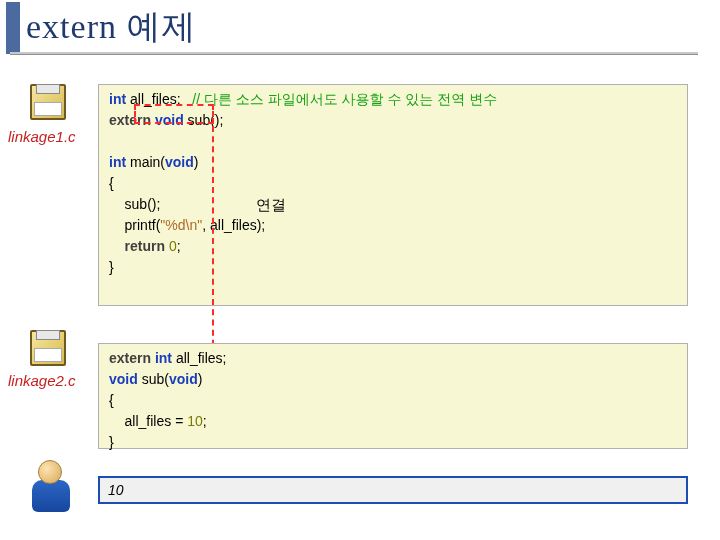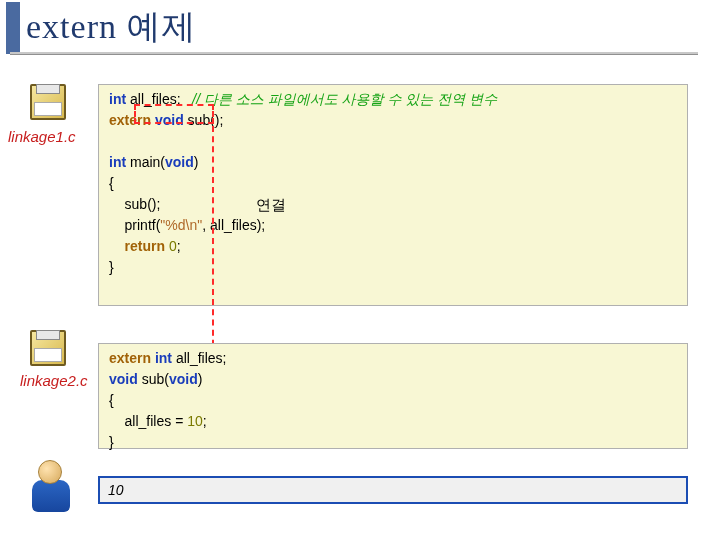--- a/index.html
+++ b/index.html
@@ -6,37 +6,37 @@
   html, body { width: 720px; height: 540px; font-family: Arial, sans-serif; background: #fff; }
   .slide { position: relative; width: 708px; height: 540px; }
   .title-row { display: flex; align-items: stretch; padding: 2px 0 0 6px; }
   .title-bar { width: 14px; background: #4a6aa0; margin-right: 6px; }
   .title-text { font-size: 34px; color: #203a6e; letter-spacing: 1px; font-family: Georgia, serif; padding: 2px 0 4px 0; }
   .title-underline { position: absolute; left: 10px; right: 10px; top: 52px; height: 2px; background: #c8c8c8; }
   .title-underline::after { content: ""; position: absolute; left: 0; right: 0; top: 2px; height: 1px; background: #909090; }
 
   .file-label { position: absolute; font-style: italic; color: #c71e1e; font-size: 15px; }
   .file-label.first { left: 8px; top: 128px; }
-  .file-label.second { left: 20px; top: 372px; }
+  .file-label.second { left: 8px; top: 372px; }
 
   .disk-icon { position: absolute; width: 36px; height: 36px; }
   .disk-icon.first { left: 30px; top: 84px; }
   .disk-icon.second { left: 30px; top: 330px; }
   .disk-body { position: absolute; inset: 0; background: linear-gradient(135deg,#f6e7a0,#d8b94e); border: 2px solid #6e5a20; border-radius: 2px; }
   .disk-slider { position: absolute; left: 6px; top: 0; width: 24px; height: 10px; background: #e8e8e8; border: 1px solid #888; }
   .disk-label { position: absolute; left: 4px; bottom: 4px; width: 28px; height: 14px; background: #fff; border: 1px solid #aaa; }
 
   .code-block { position: absolute; left: 98px; right: 20px; background: #f8f7d4; border: 1px solid #b0b0b0; font-family: "Comic Sans MS", cursive, sans-serif; font-size: 14px; line-height: 1.5; padding: 4px 10px; color: #000; }
   .code-block.first { top: 84px; height: 222px; }
   .code-block.second { top: 343px; height: 106px; }
   .code-line { white-space: pre; }
   .pp  { color: #15a315; }
-  .kw  { color: #a16207; font-weight: bold; }
+  .kw  { color: #404040; font-weight: bold; }
   .ty  { color: #1a3dbb; font-weight: bold; }
-  .cm  { color: #15a315; font-style: italic; }
+  .cm  { color: #15a315; }
   .id  { color: #000; }
   .str { color: #b06a2a; }
   .num { color: #7a7a00; }
 
   .red-box { position: absolute; border: 2px dashed #ff2a2a; background: rgba(0,0,0,0); }
   .red-box.top { left: 134px; top: 104px; width: 80px; height: 20px; }
   .red-box.bot { left: 134px; top: 356px; width: 128px; height: 20px; }
   .red-line1 { position: absolute; left: 212px; top: 126px; width: 0; height: 230px; border-left: 2px dashed #ff2a2a; }
 
   .connect-label { position: absolute; left: 256px; top: 196px; font-size: 15px; color: #000; background: transparent; }

